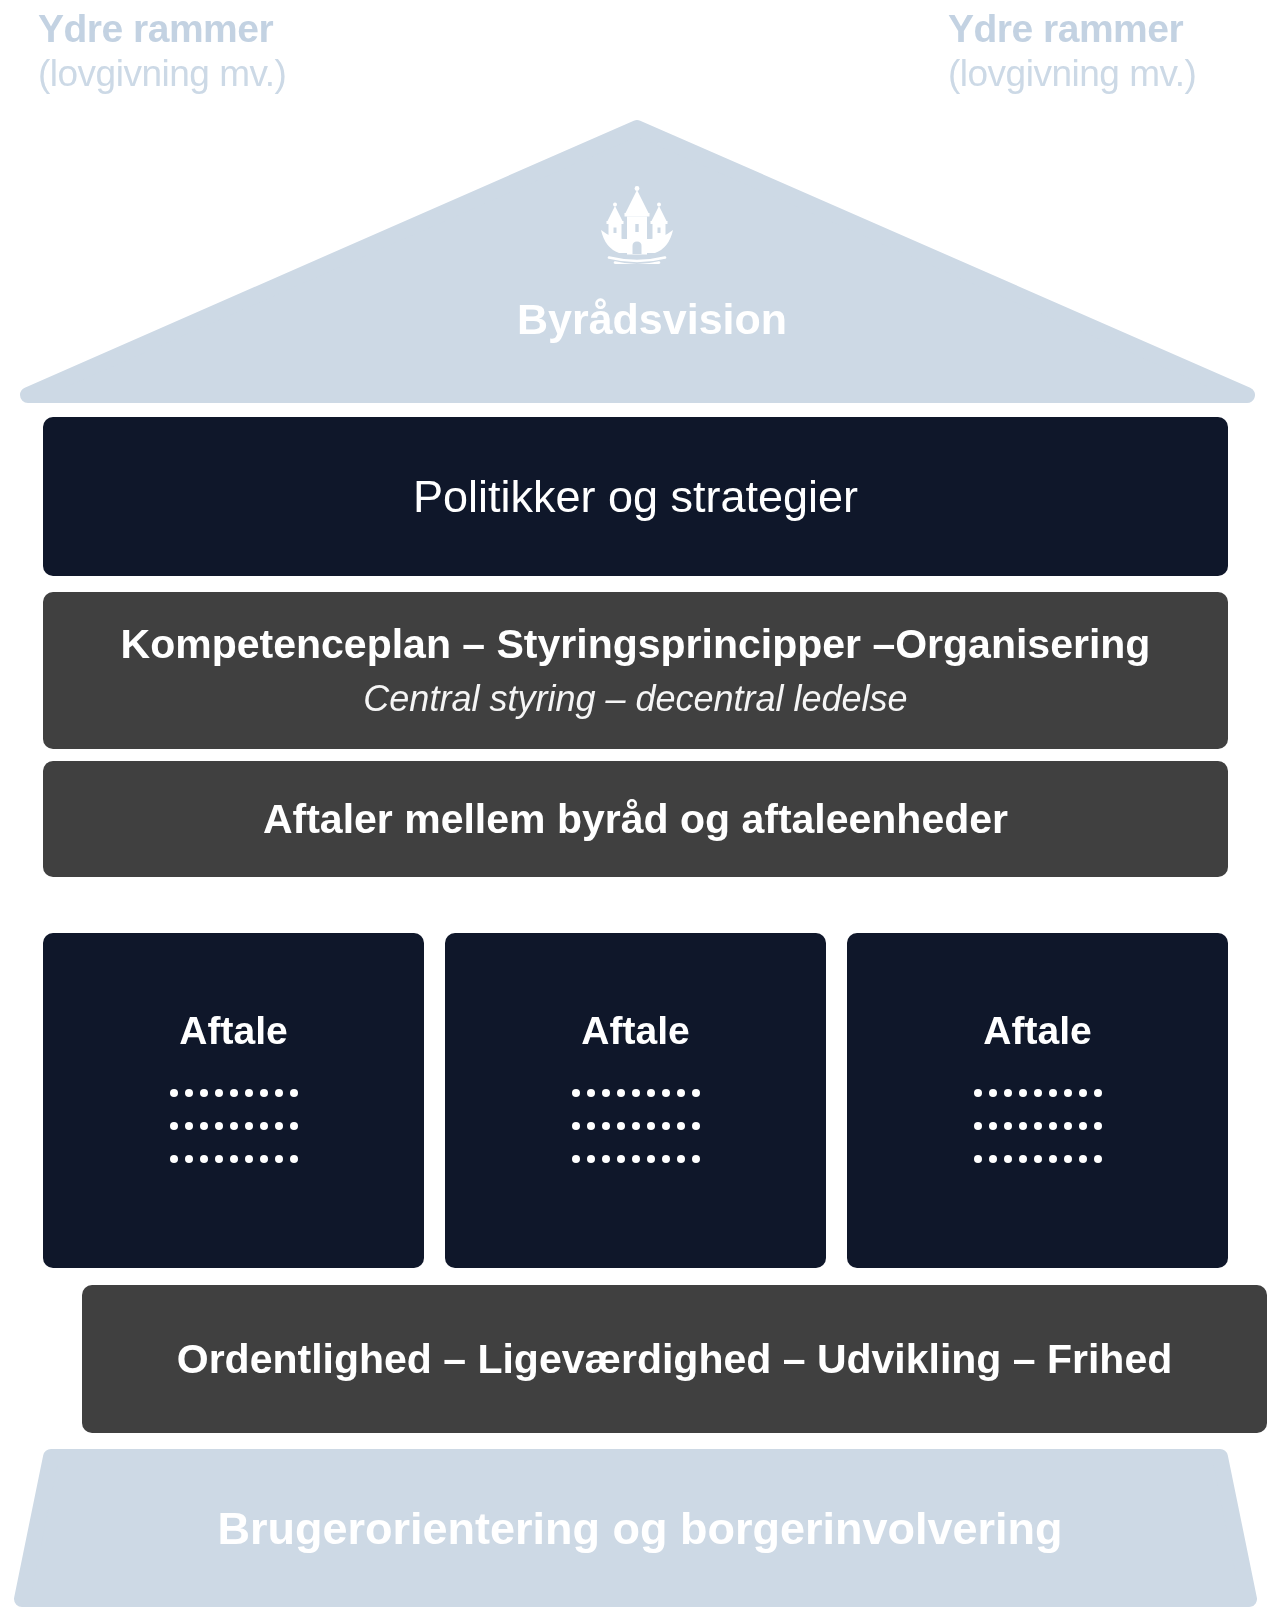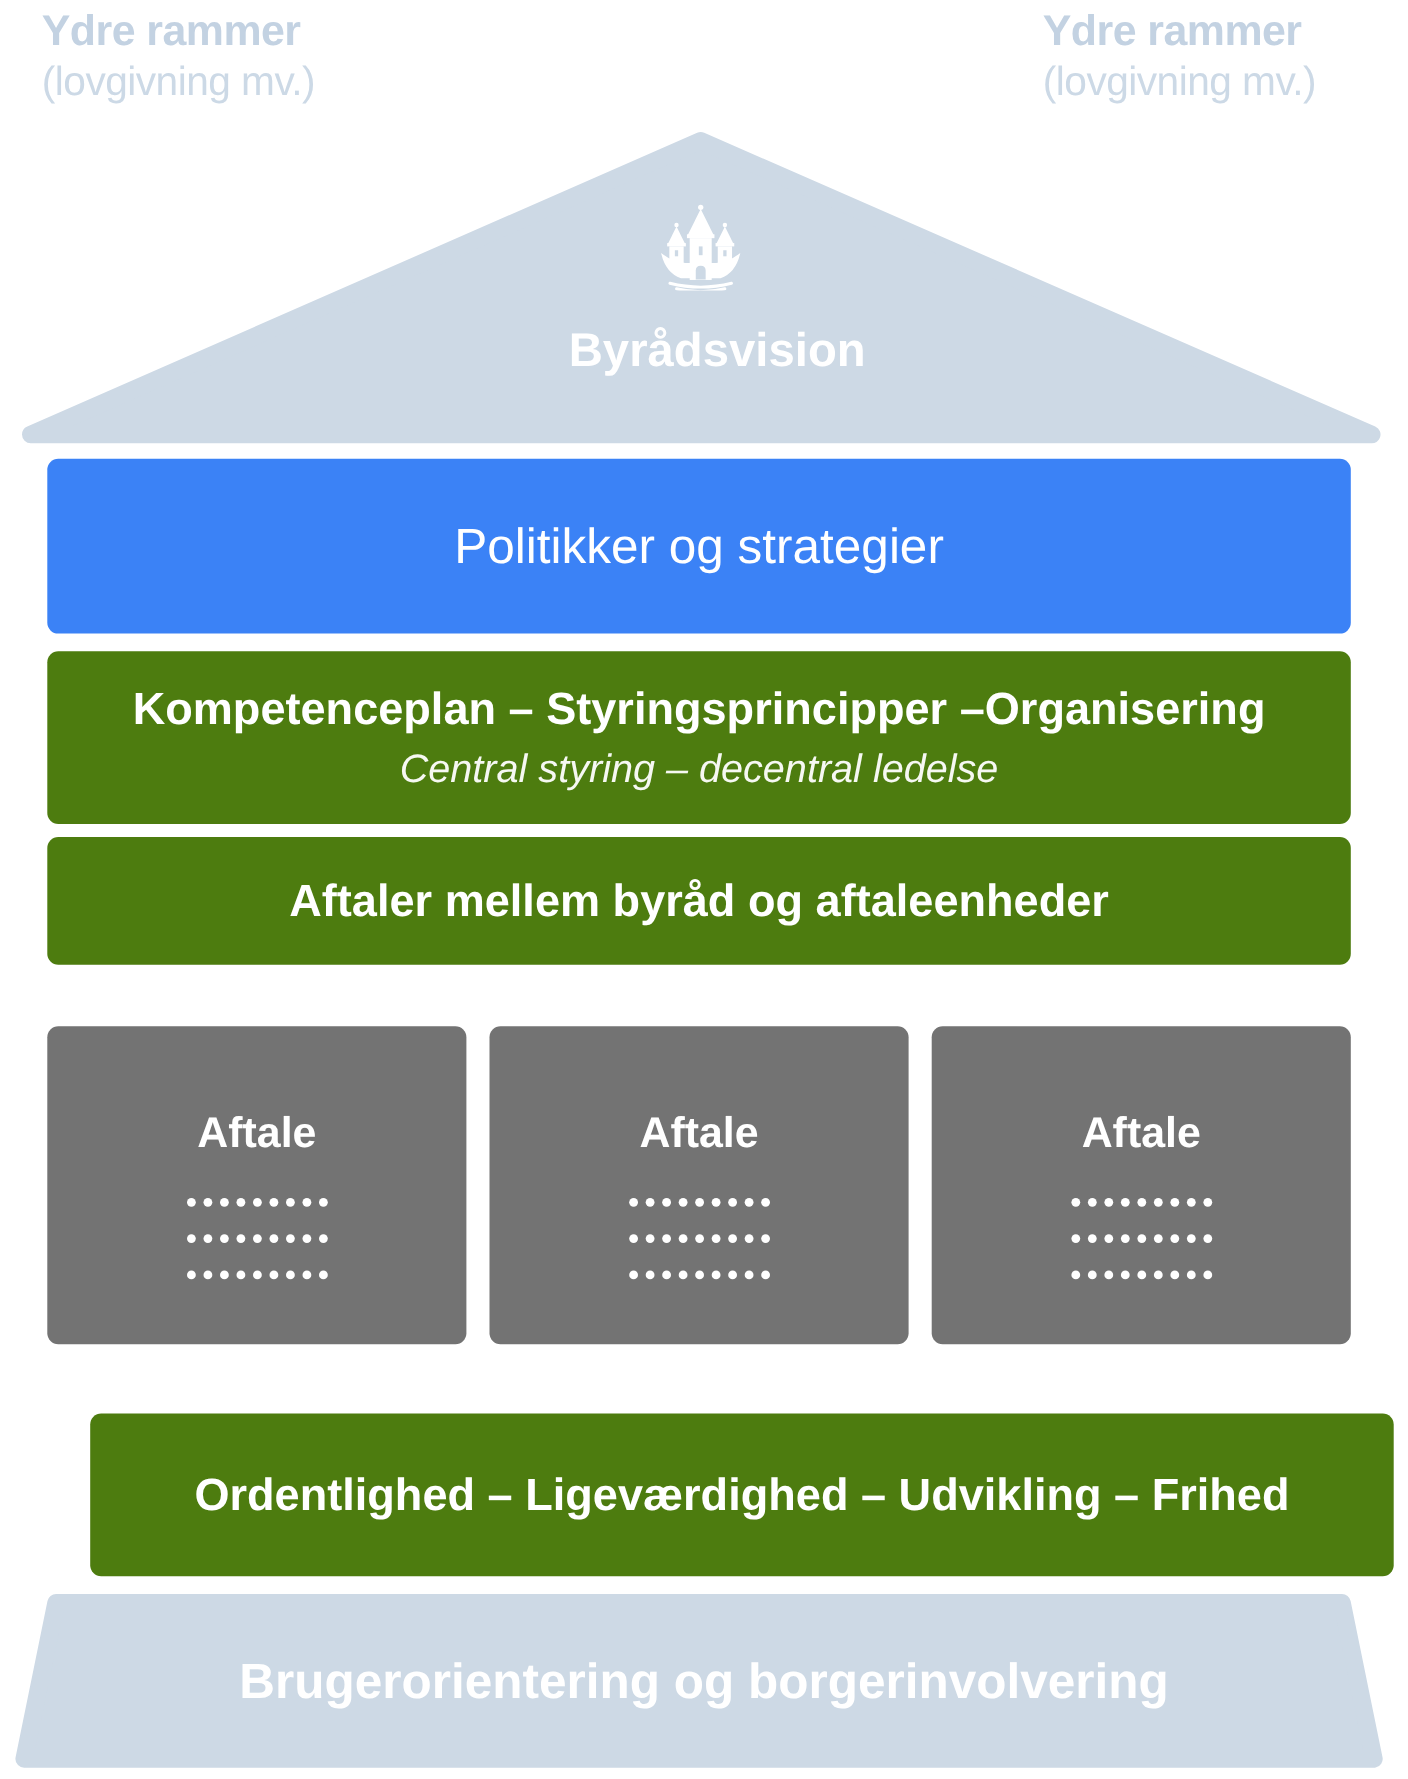--- a/index.html
+++ b/index.html
@@ -13,33 +13,33 @@
   .corner-left{left:38px;}
   .corner-right{left:948px;}
 
   
   .roof-svg{position:absolute;left:0;top:0;width:1280px;height:410px;}
   .roof-logo{position:absolute;left:599px;top:180px;width:76px;height:84px;}
   .roof-title{position:absolute;left:0;top:295px;width:1280px;text-align:center;
     font-size:43px;font-weight:700;color:#ffffff;margin-left:12px;}
 
   
-  .band{position:absolute;left:43px;width:1185px;border-radius:10px;background:#4d7c0f;
+  .band{position:absolute;left:43px;width:1185px;border-radius:10px;background:#404040;
     display:flex;flex-direction:column;align-items:center;justify-content:center;color:#ffffff;}
-  .band-policies{top:417px;height:159px;background:#3b82f6;font-size:45px;font-weight:500;}
+  .band-policies{top:417px;height:159px;background:#0f172a;font-size:45px;font-weight:500;}
   .band-competence{top:592px;height:157px;}
   .band-competence .line1{font-size:41px;font-weight:700;}
   .band-competence .line2{font-size:36px;font-weight:300;color:rgba(255,255,255,0.95);margin-top:10px;font-style:italic;}
   .band-agreements{top:761px;height:116px;font-size:41px;font-weight:700;}
   .band-values{top:1285px;height:148px;font-size:41px;font-weight:700;margin-left:39px;}
 
   
   .boxes-row{position:absolute;left:43px;top:933px;width:1185px;height:335px;
     display:flex;justify-content:space-between;}
-  .agreement-box{width:381px;height:289px;border-radius:10px;background:#737373;
+  .agreement-box{width:381px;height:335px;border-radius:10px;background:#0f172a;
     display:flex;flex-direction:column;align-items:center;}
   .agreement-box .box-title{margin-top:76px;font-size:39px;font-weight:700;color:#ffffff;}
   .dots-grid{margin-top:36px;display:flex;flex-direction:column;gap:25px;align-items:center;}
   .dots-row{display:flex;gap:7px;}
   .dot{width:8px;height:8px;border-radius:50%;background:#ffffff;}
 
   
   .foundation-svg{position:absolute;left:0;top:1441px;width:1280px;height:176px;}
   .foundation-label{position:absolute;left:0;top:1449px;width:1280px;height:159px;
     display:flex;align-items:center;justify-content:center;

